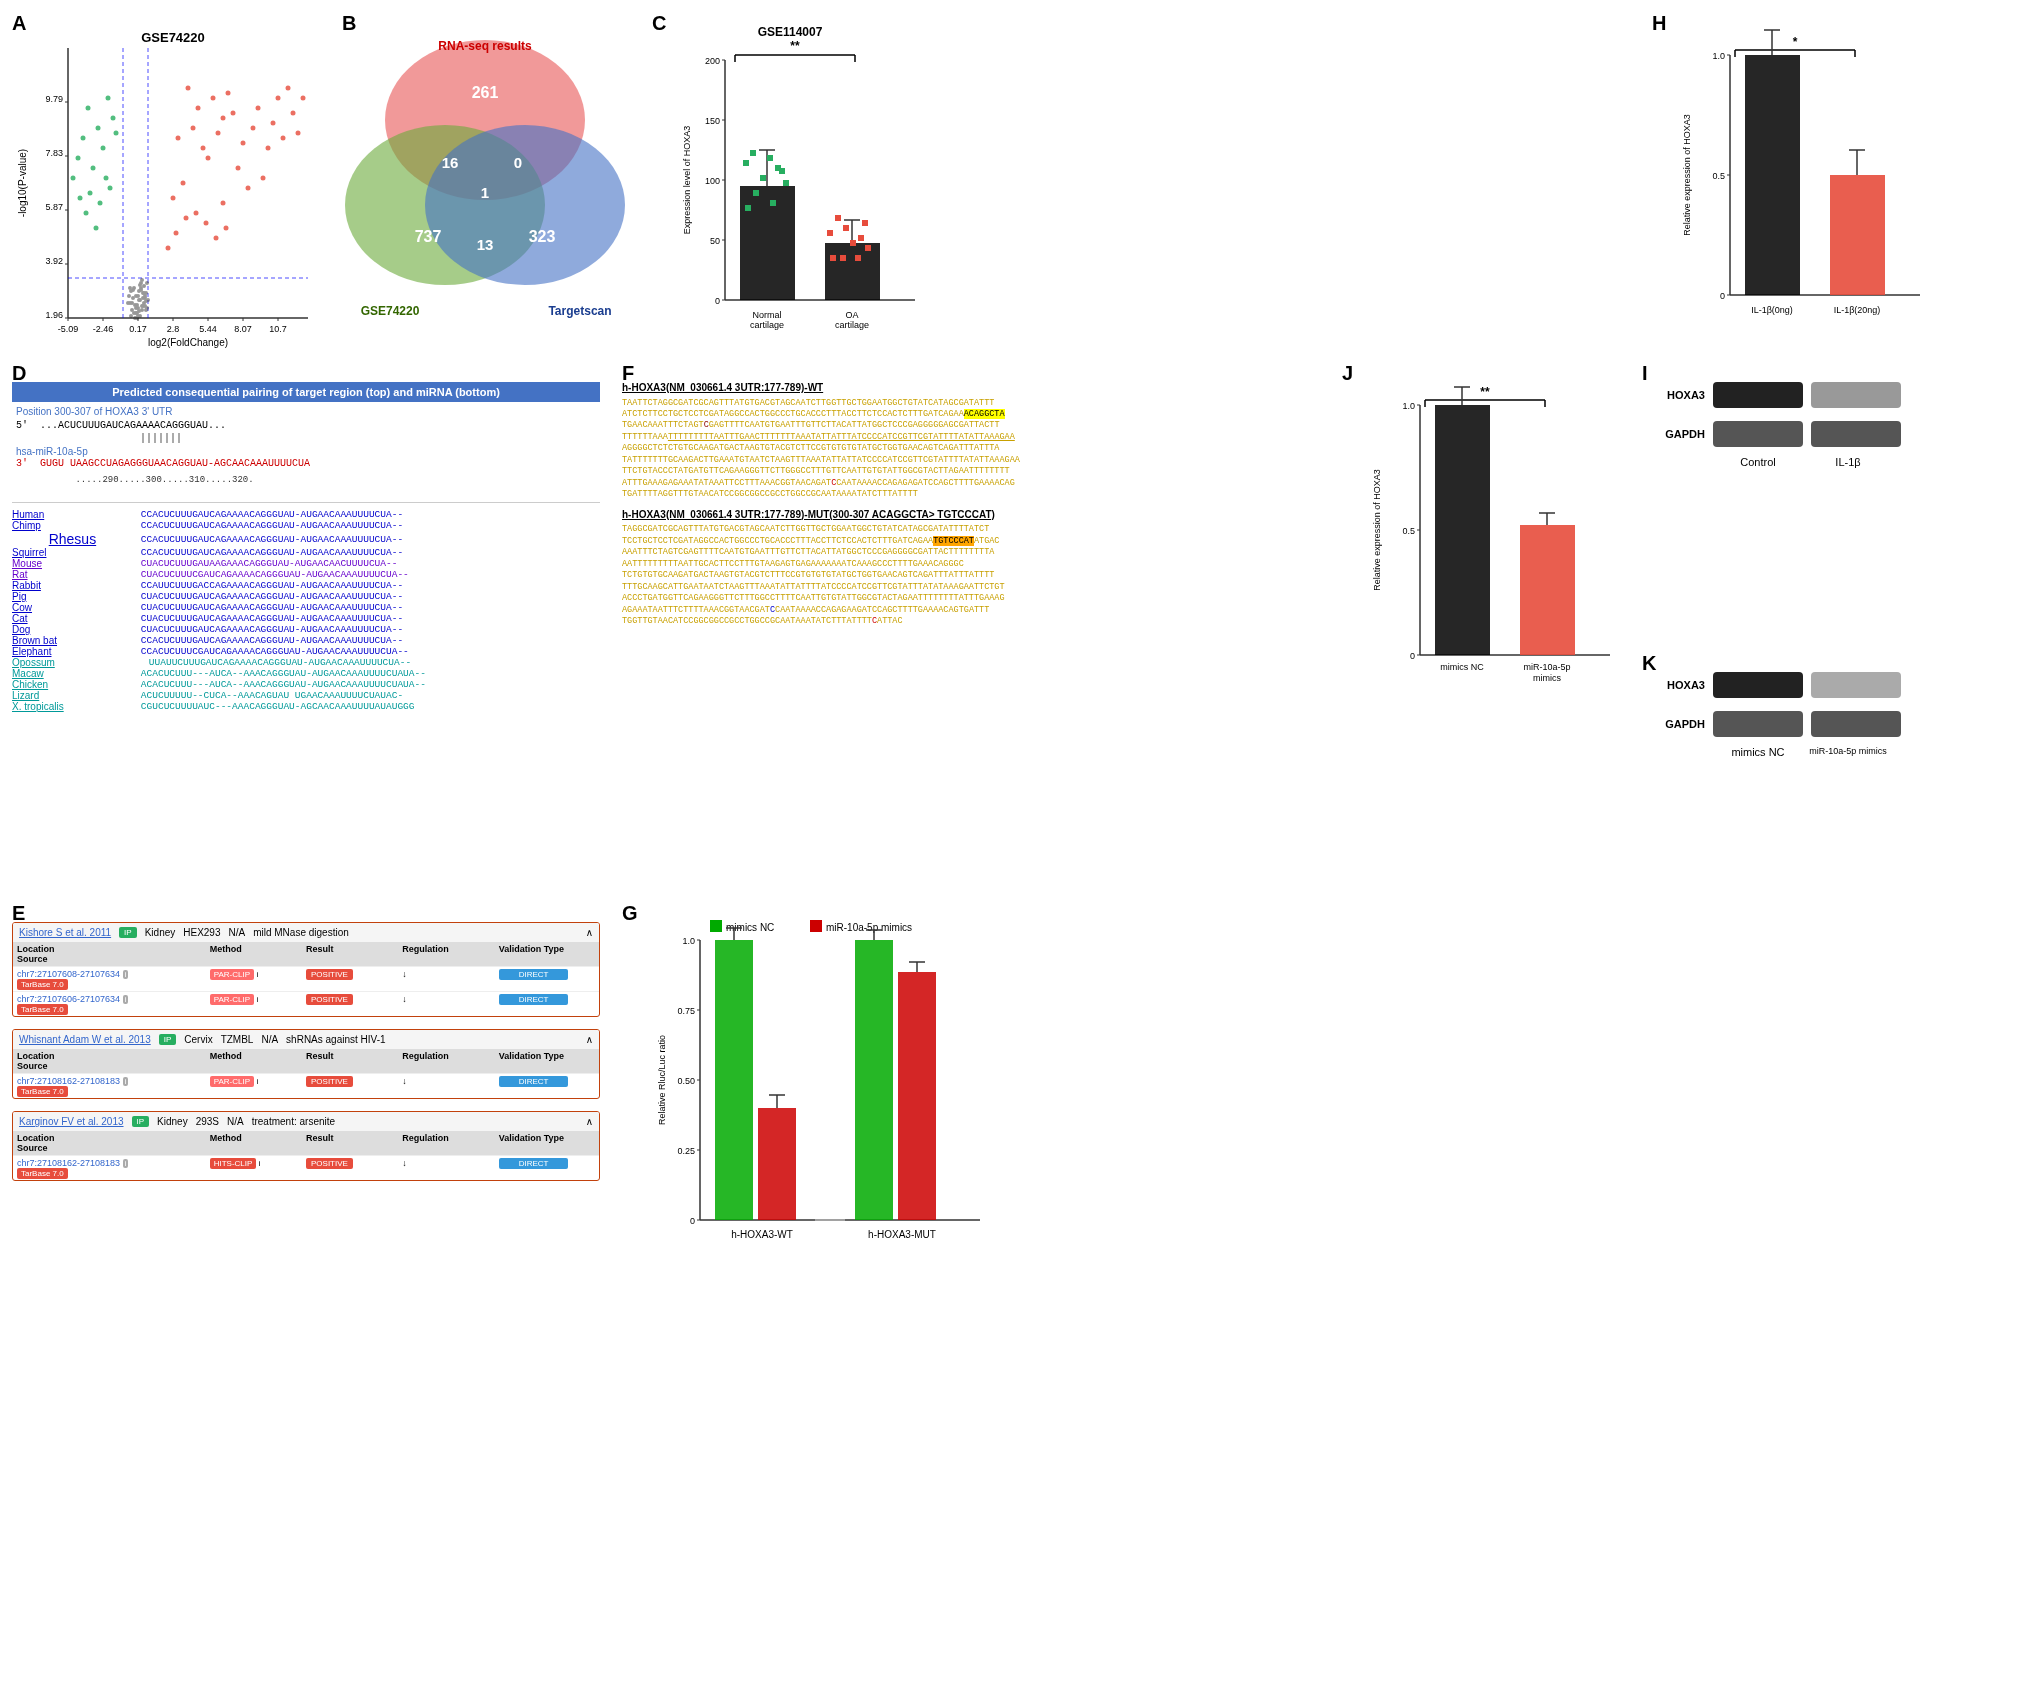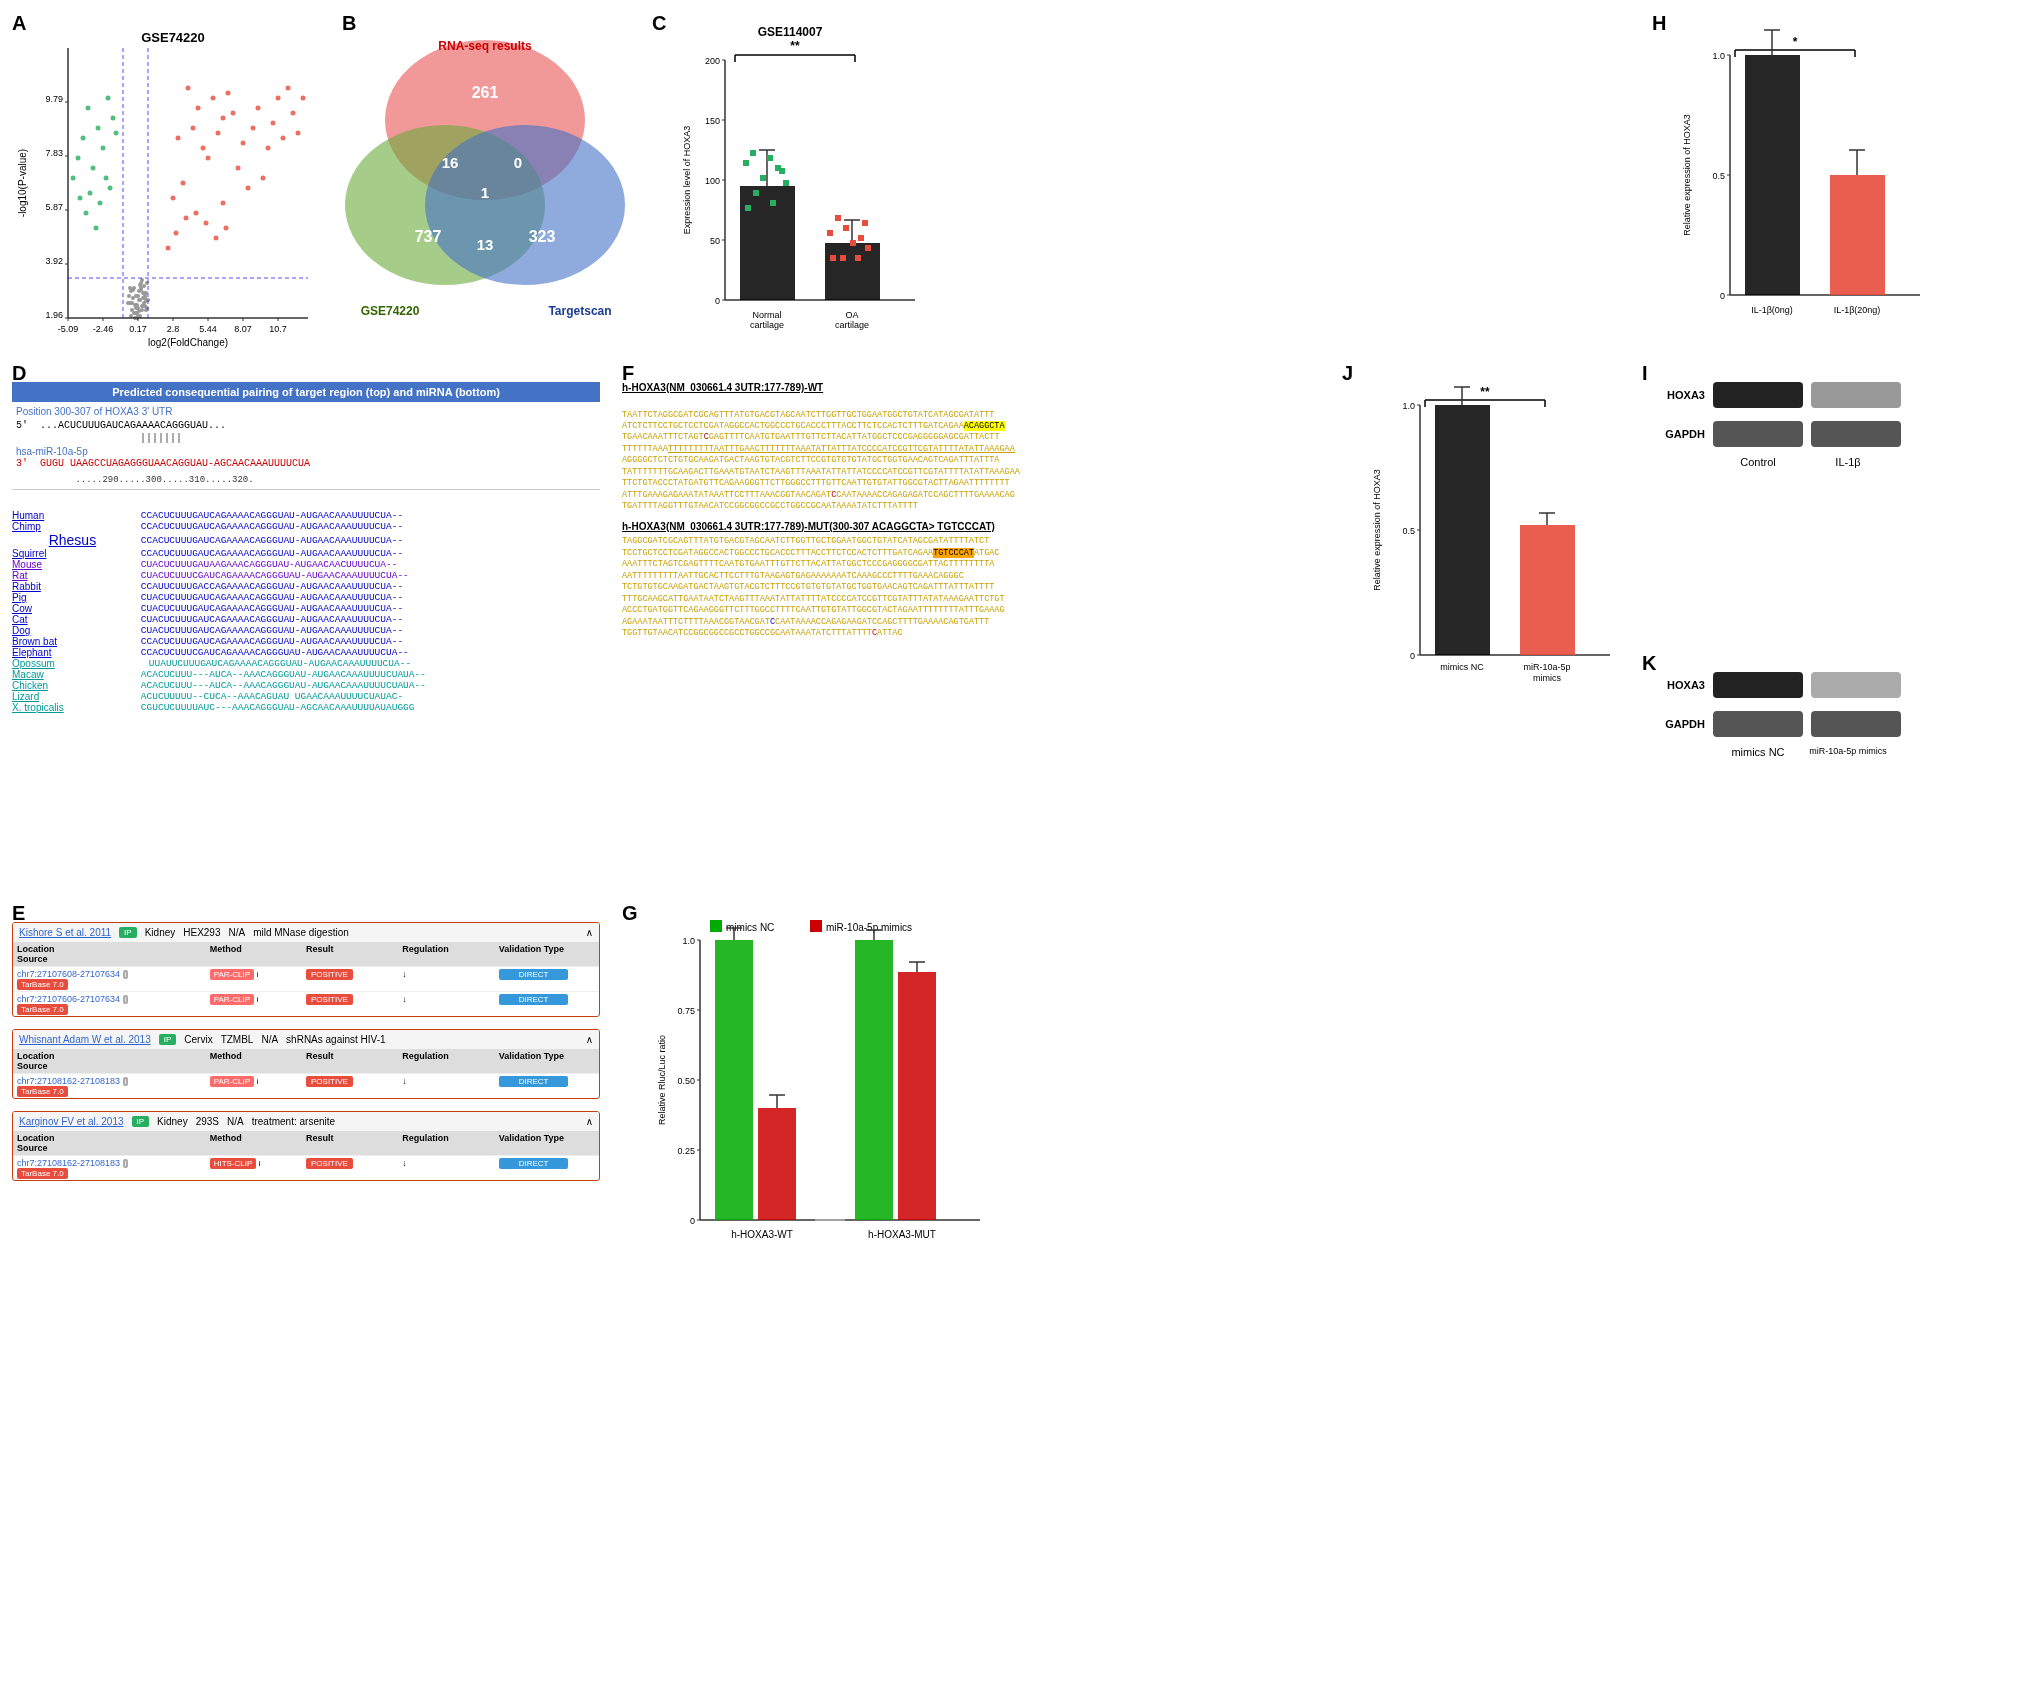--- a/index.html
+++ b/index.html
@@ -562,21 +562,21 @@
         5' &nbsp;...ACUCUUUGAUCAGAAAACAGGGUAU...
       </div>
       <div style="font-family:'Courier New',monospace; font-size:10px; padding-left:80px; color:#333; margin-bottom:2px;">
         &nbsp;&nbsp;&nbsp;&nbsp;&nbsp;&nbsp;&nbsp;&nbsp;|||||||
       </div>
       <div style="font-size:10px; color:#4472C4; margin-bottom:1px; padding-left:4px;">hsa-miR-10a-5p</div>
       <div style="font-family:'Courier New',monospace; font-size:10px; padding-left:4px; margin-bottom:6px; color:#cc0000;">
         3' &nbsp;GUGU UAAGCCUAGAGGGUAACAGGUAU-AGCAACAAAUUUUCUA
       </div>
 
-      <div style="font-family:'Courier New',monospace; font-size:9px; padding-left:4px; margin-bottom:15px; color:#333; border-bottom:1px solid #ccc; padding-bottom:4px;">
+      <div style="font-family:'Courier New',monospace; font-size:9px; padding-left:4px; margin-bottom:1px; color:#333; border-bottom:1px solid #ccc; padding-bottom:17px;">
         &nbsp;&nbsp;&nbsp;&nbsp;&nbsp;&nbsp;&nbsp;&nbsp;&nbsp;&nbsp;&nbsp;.....290.....300.....310.....320.
       </div>
 
       <div style="overflow-y:auto; max-height:370px;">
         <table class="alignment-table">
           <tbody>
             <tr>
               <td style="color:#0000cc; font-size:10px;">Human</td>
               <td style="font-size:9.5px; color:#0000cc; font-family:'Courier New',monospace;">CCACUCUUUGAUCAGAAAACAGGGUAU-AUGAACAAAUUUUCUA--</td>
             </tr>
@@ -749,21 +749,21 @@
           <span><span class="tarbase-badge">TarBase 7.0</span></span>
         </div>
       </div>
     </div>
   </div>
 
   <div id="panel-f" class="panel">
     <span class="panel-label">F</span>
     <div style="margin-top:22px; margin-left:2px; width:695px; font-size:9px; font-family:'Courier New',monospace; line-height:1.25;">
 
-      <div style="font-weight:bold; font-size:10px; color:#000; margin-bottom:15px; font-family:Arial,sans-serif; text-decoration:underline;">h-HOXA3(NM_030661.4 3UTR:177-789)-WT</div>
+      <div style="font-weight:bold; font-size:10px; color:#000; margin-bottom:3px; font-family:Arial,sans-serif; text-decoration:underline;">h-HOXA3(NM_030661.4 3UTR:177-789)-WT</div>
       <div style="color:#c8a000; word-break:break-all; font-size:8.5px; line-height:1.35;">
         TAATTCTAGGCGATCGCAGTTTATGTGACGTAGCAATCTTGGTTGCTGGAATGGCTGTATCATAGCGATATTT<br>
         ATCTCTTCCTGCTCCTCGATAGGCCACTGGCCCTGCACCCTTTACCTTCTCCACTCTTTGATCAGAA<span style="background:yellow; color:black;">ACAGGCTA</span><br>
         TGAACAAATTTCTAGT<span style="color:#8B0000;">C</span>GAGTTTTCAATGTGAATTTGTTCTTACATTATGGCTCCCGAGGGGGAGCGATTACTT<br>
         TTTTTTAAA<span style="text-decoration:underline;">TTTTTTTTTAATTTGAACTTTTTTTAAATATTATTTATCCCCATCCGTTCGTATTTTATATTAAAGAA</span><br>
         AGGGGCTCTCTGTGCAAGATGACTAAGTGTACGTCTTCCGTGTGTGTATGCTGGTGAACAGTCAGATTTATTTA<br>
         TATTTTTTTGCAAGACTTGAAATGTAATCTAAGTTTAAATATTATTATCCCCATCCGTTCGTATTTTATATTAAAGAA<br>
         TTCTGTACCCTATGATGTTCAGAAGGGTTCTTGGGCCTTTGTTCAATTGTGTATTGGCGTACTTAGAATTTTTTTT<br>
         ATTTGAAAGAGAAATATAAATTCCTTTAAACGGTAACAGAT<span style="color:#cc0000;">C</span>CAATAAAACCAGAGAGATCCAGCTTTTGAAAACAG<br>
         TGATTTTAGGTTTGTAACATCCGGCGGCCGCCTGGCCGCAATAAAATATCTTTATTTT

